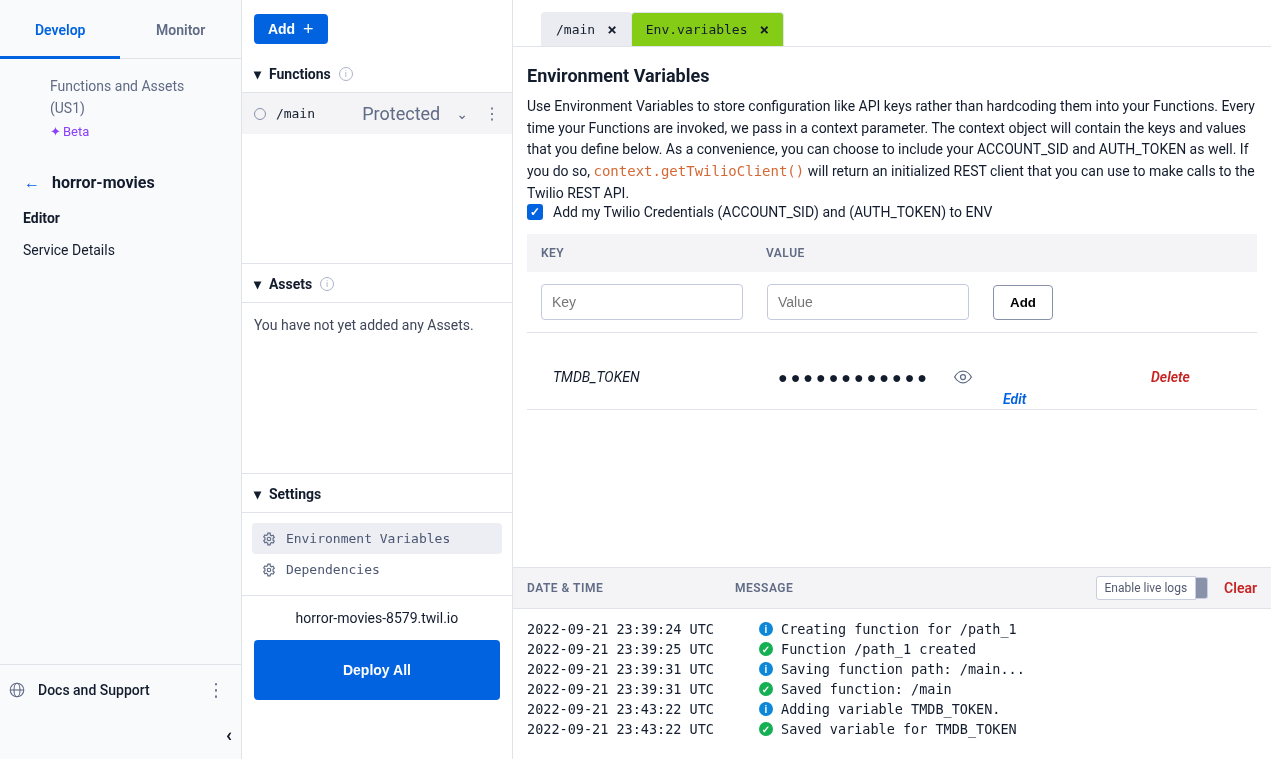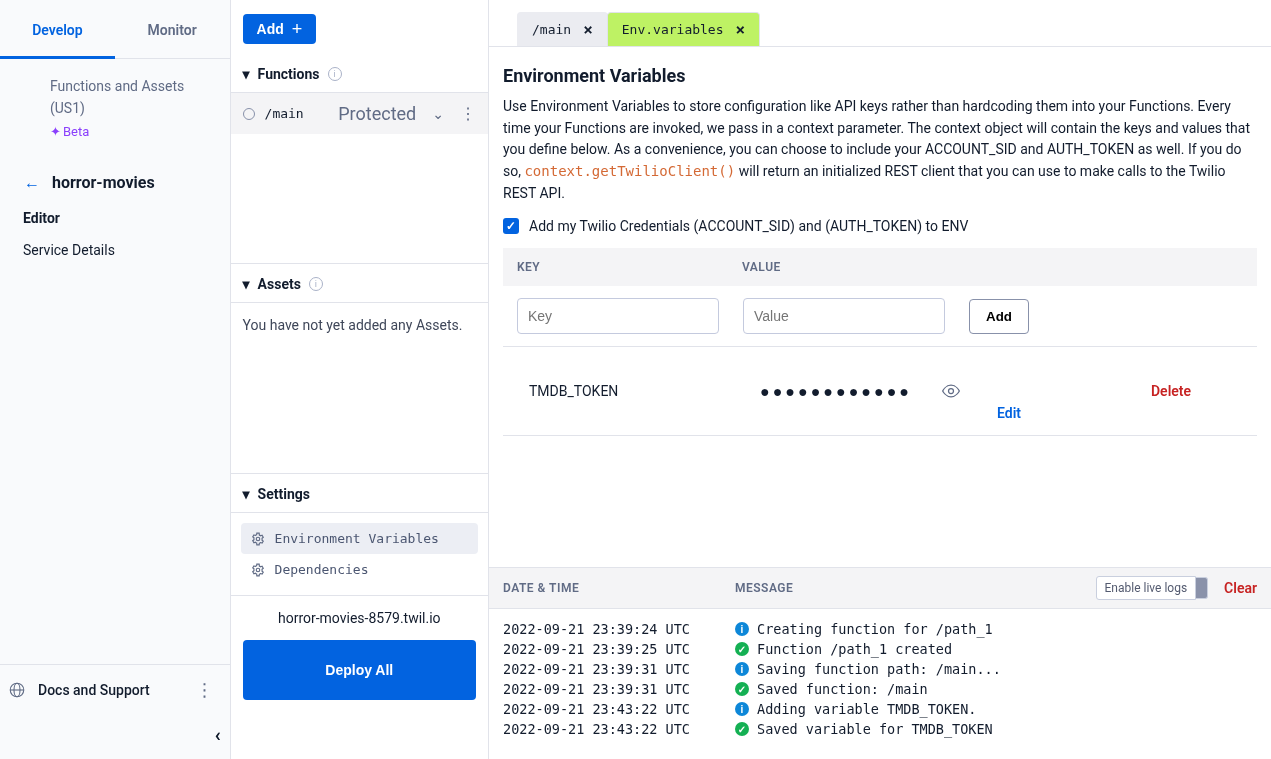--- a/index.html
+++ b/index.html
@@ -193,30 +193,30 @@
   .tab {
     display: flex;
     align-items: center;
     gap: 12px;
     padding: 8px 14px;
     border: 1px solid var(--border);
     border-bottom: none;
     border-radius: 4px 4px 0 0;
     font-family: monospace;
     font-size: 13px;
-    background: #bef264;
+    background: #84cc16;
     margin-right: -1px;
     cursor: pointer;
     height: 34px;
   }
   .tab.inactive { background: var(--tab-inactive); border-color: var(--tab-inactive); }
   .tab .close-x { font-weight: bold; font-size: 16px; cursor: pointer; }
   .content { padding: 16px 14px 0 14px; flex: 1; overflow: auto; }
   .env-title { font-size: 18px; font-weight: 700; margin: 2px 0 10px 0; }
-  .env-desc { color: var(--text); line-height: 1.55; margin-bottom: 14px; }
+  .env-desc { color: var(--text); line-height: 1.55; }
   .env-desc code { font-family: monospace; color: var(--code-color); }
   .check-row { display: flex; align-items: center; gap: 10px; margin-bottom: 14px; }
   .checkbox {
     width: 16px; height: 16px;
     background: var(--blue);
     border-radius: 3px;
     display: inline-flex;
     align-items: center; justify-content: center;
     color: #fff; font-size: 12px; font-weight: bold;
   }
@@ -248,44 +248,45 @@
     border: 1px solid #8891aa;
     background: #fff;
     border-radius: 4px;
     padding: 9px 16px;
     font-weight: 700;
     cursor: pointer;
   }
   .kv-row {
     display: grid;
     grid-template-columns: 225px 175px 50px 120px 120px;
-    gap: 6px;
-    padding: 14px 14px 14px 26px;
+    gap: 0;
+    padding: 14px 14px 2px 26px;
     align-items: center;
     border-top: 1px solid var(--border);
     border-bottom: 1px solid var(--border);
+    font-style: italic;
   }
   .secret-dots { letter-spacing: 3px; font-size: 16px; }
   .eye-icon { color: var(--muted); cursor: pointer; }
   .link-blue { color: var(--blue); font-weight: 600; cursor: pointer; margin-top: 44px; }
   .link-red { color: var(--red); font-weight: 600; cursor: pointer; margin-left: 28px; }
   
   .logs-header {
     display: flex;
     align-items: center;
     background: var(--bg-light);
     border-top: 1px solid var(--border);
     border-bottom: 1px solid var(--border);
     padding: 8px 14px;
     font-size: 12px;
     font-weight: 600;
     color: var(--muted);
     letter-spacing: 0.5px;
   }
-  .logs-header .col-date { width: 232px; }
+  .logs-header .col-date { width: 208px; }
   .logs-header .col-msg { flex: 1; }
   .live-logs-btn {
     font-size: 12px;
     font-weight: 400;
     color: #545b70;
     border: 1px solid #c9cfde;
     padding: 4px 8px;
     border-radius: 3px 0 0 3px;
     background: #fff;
     display: flex;

